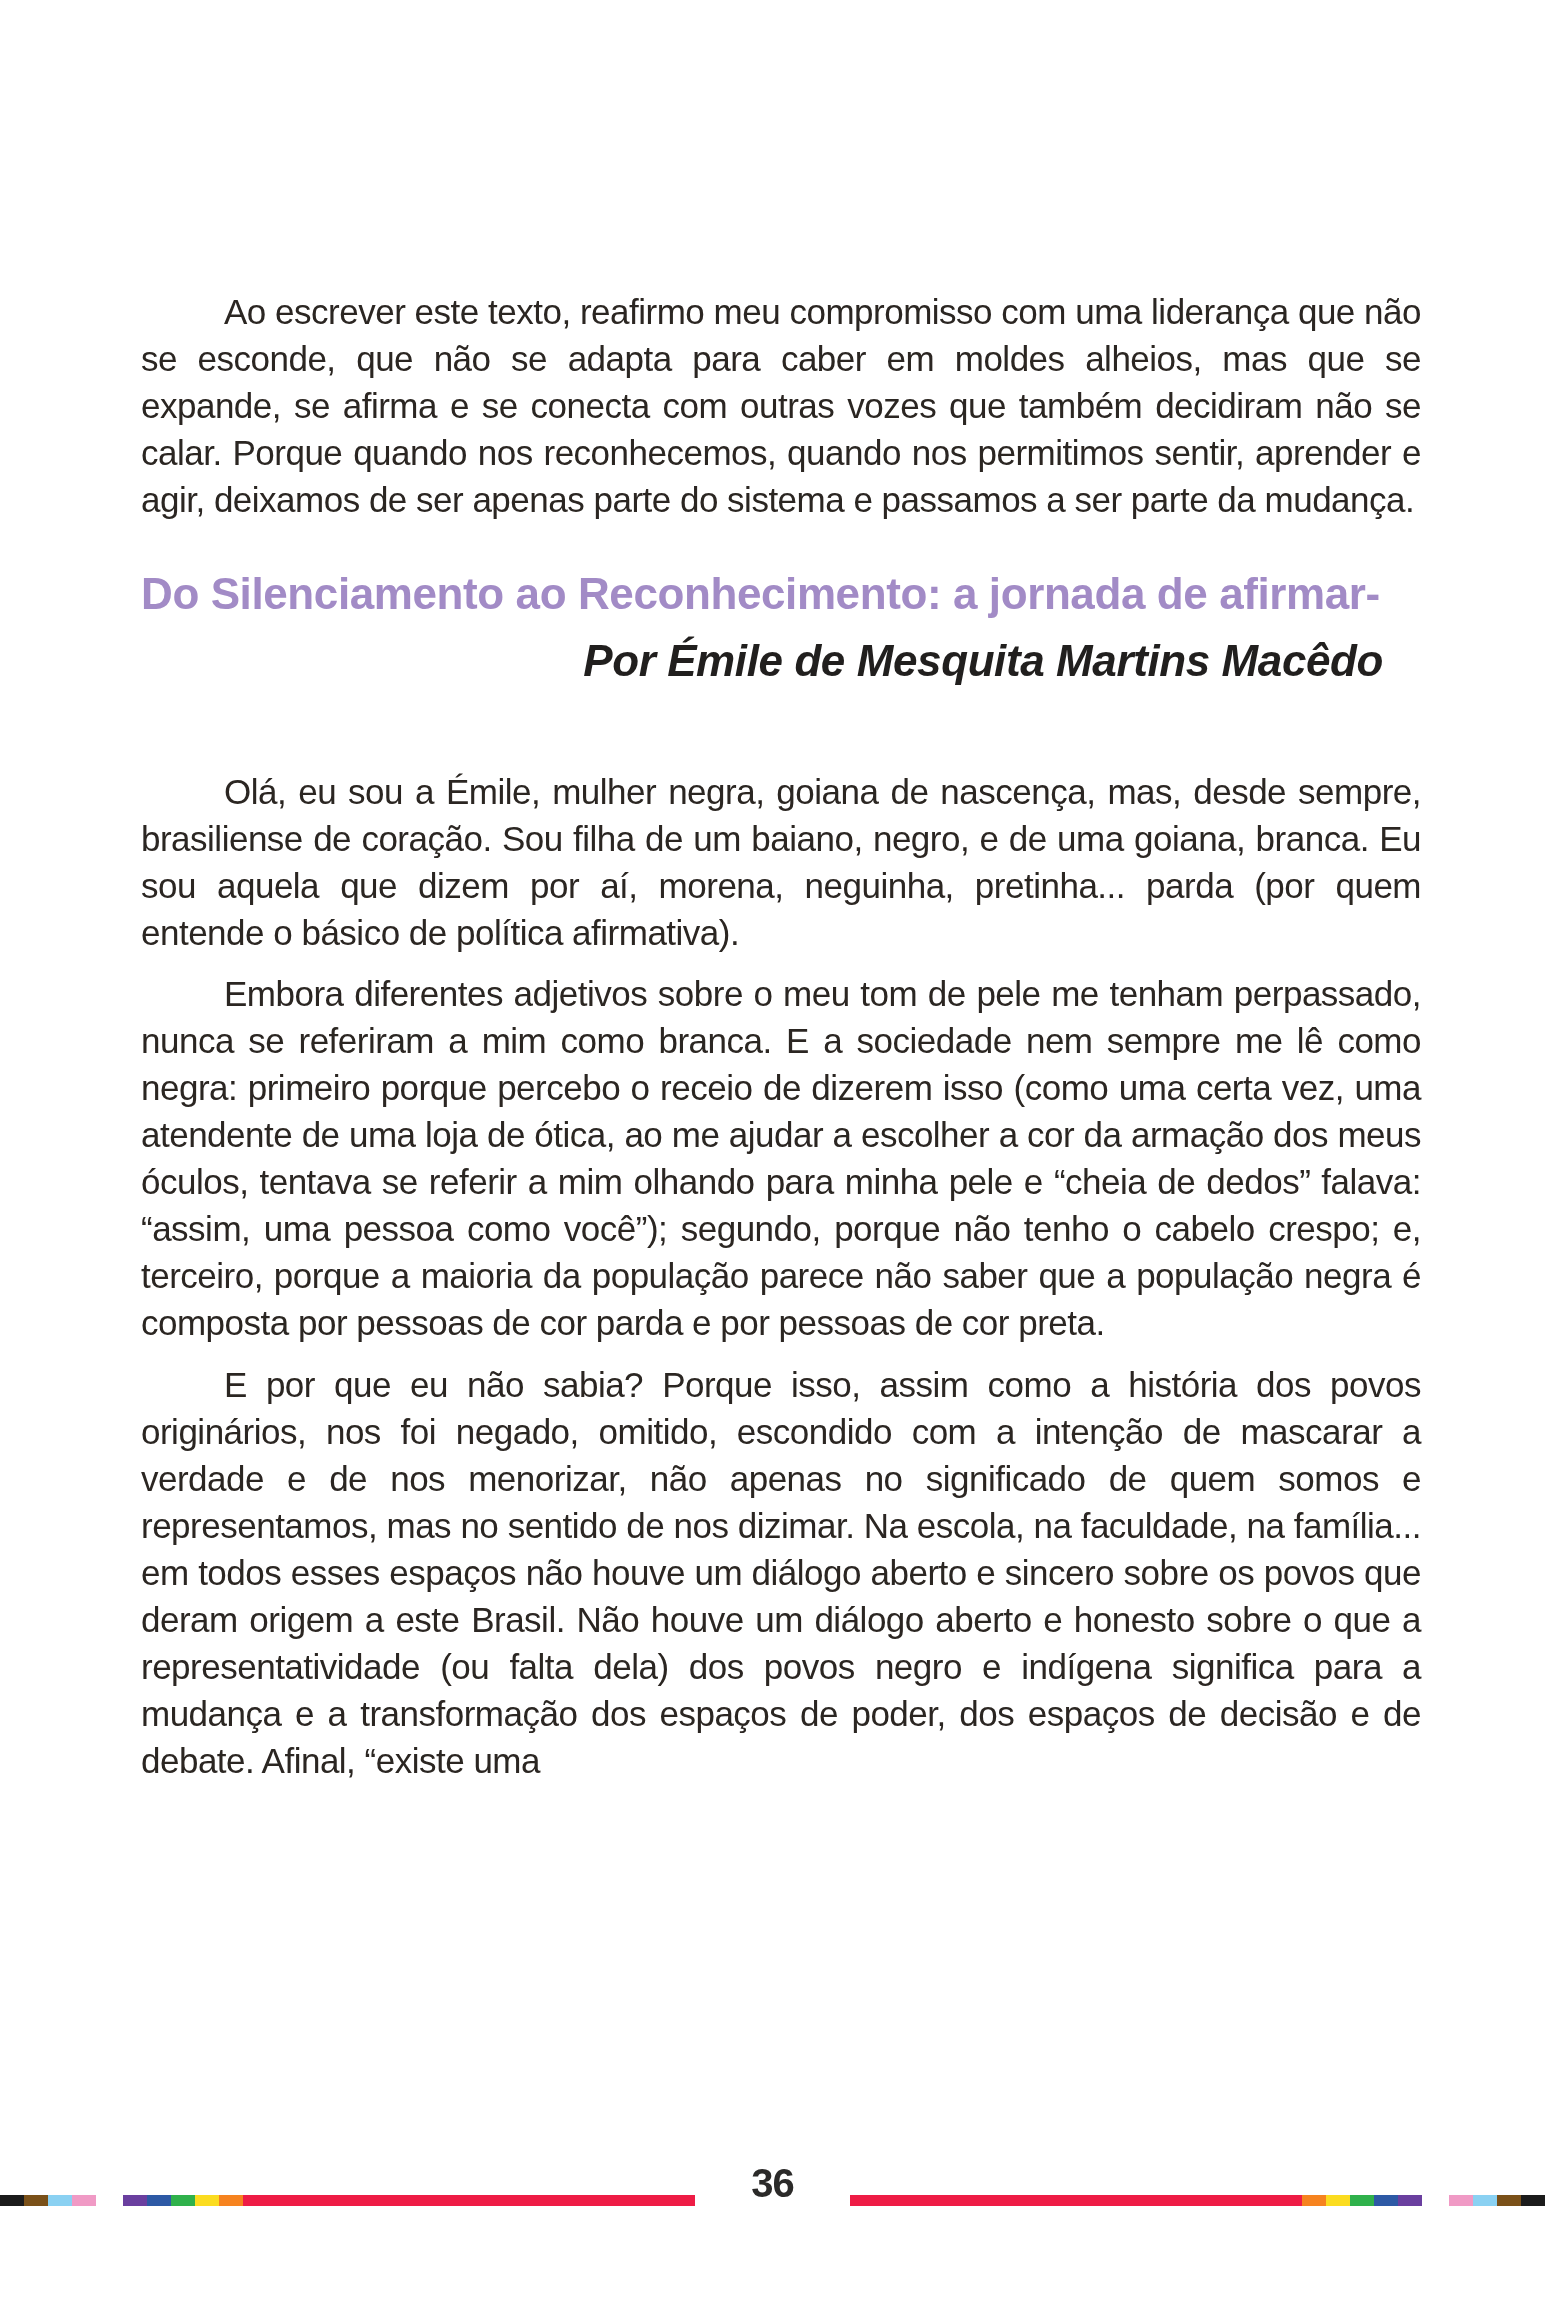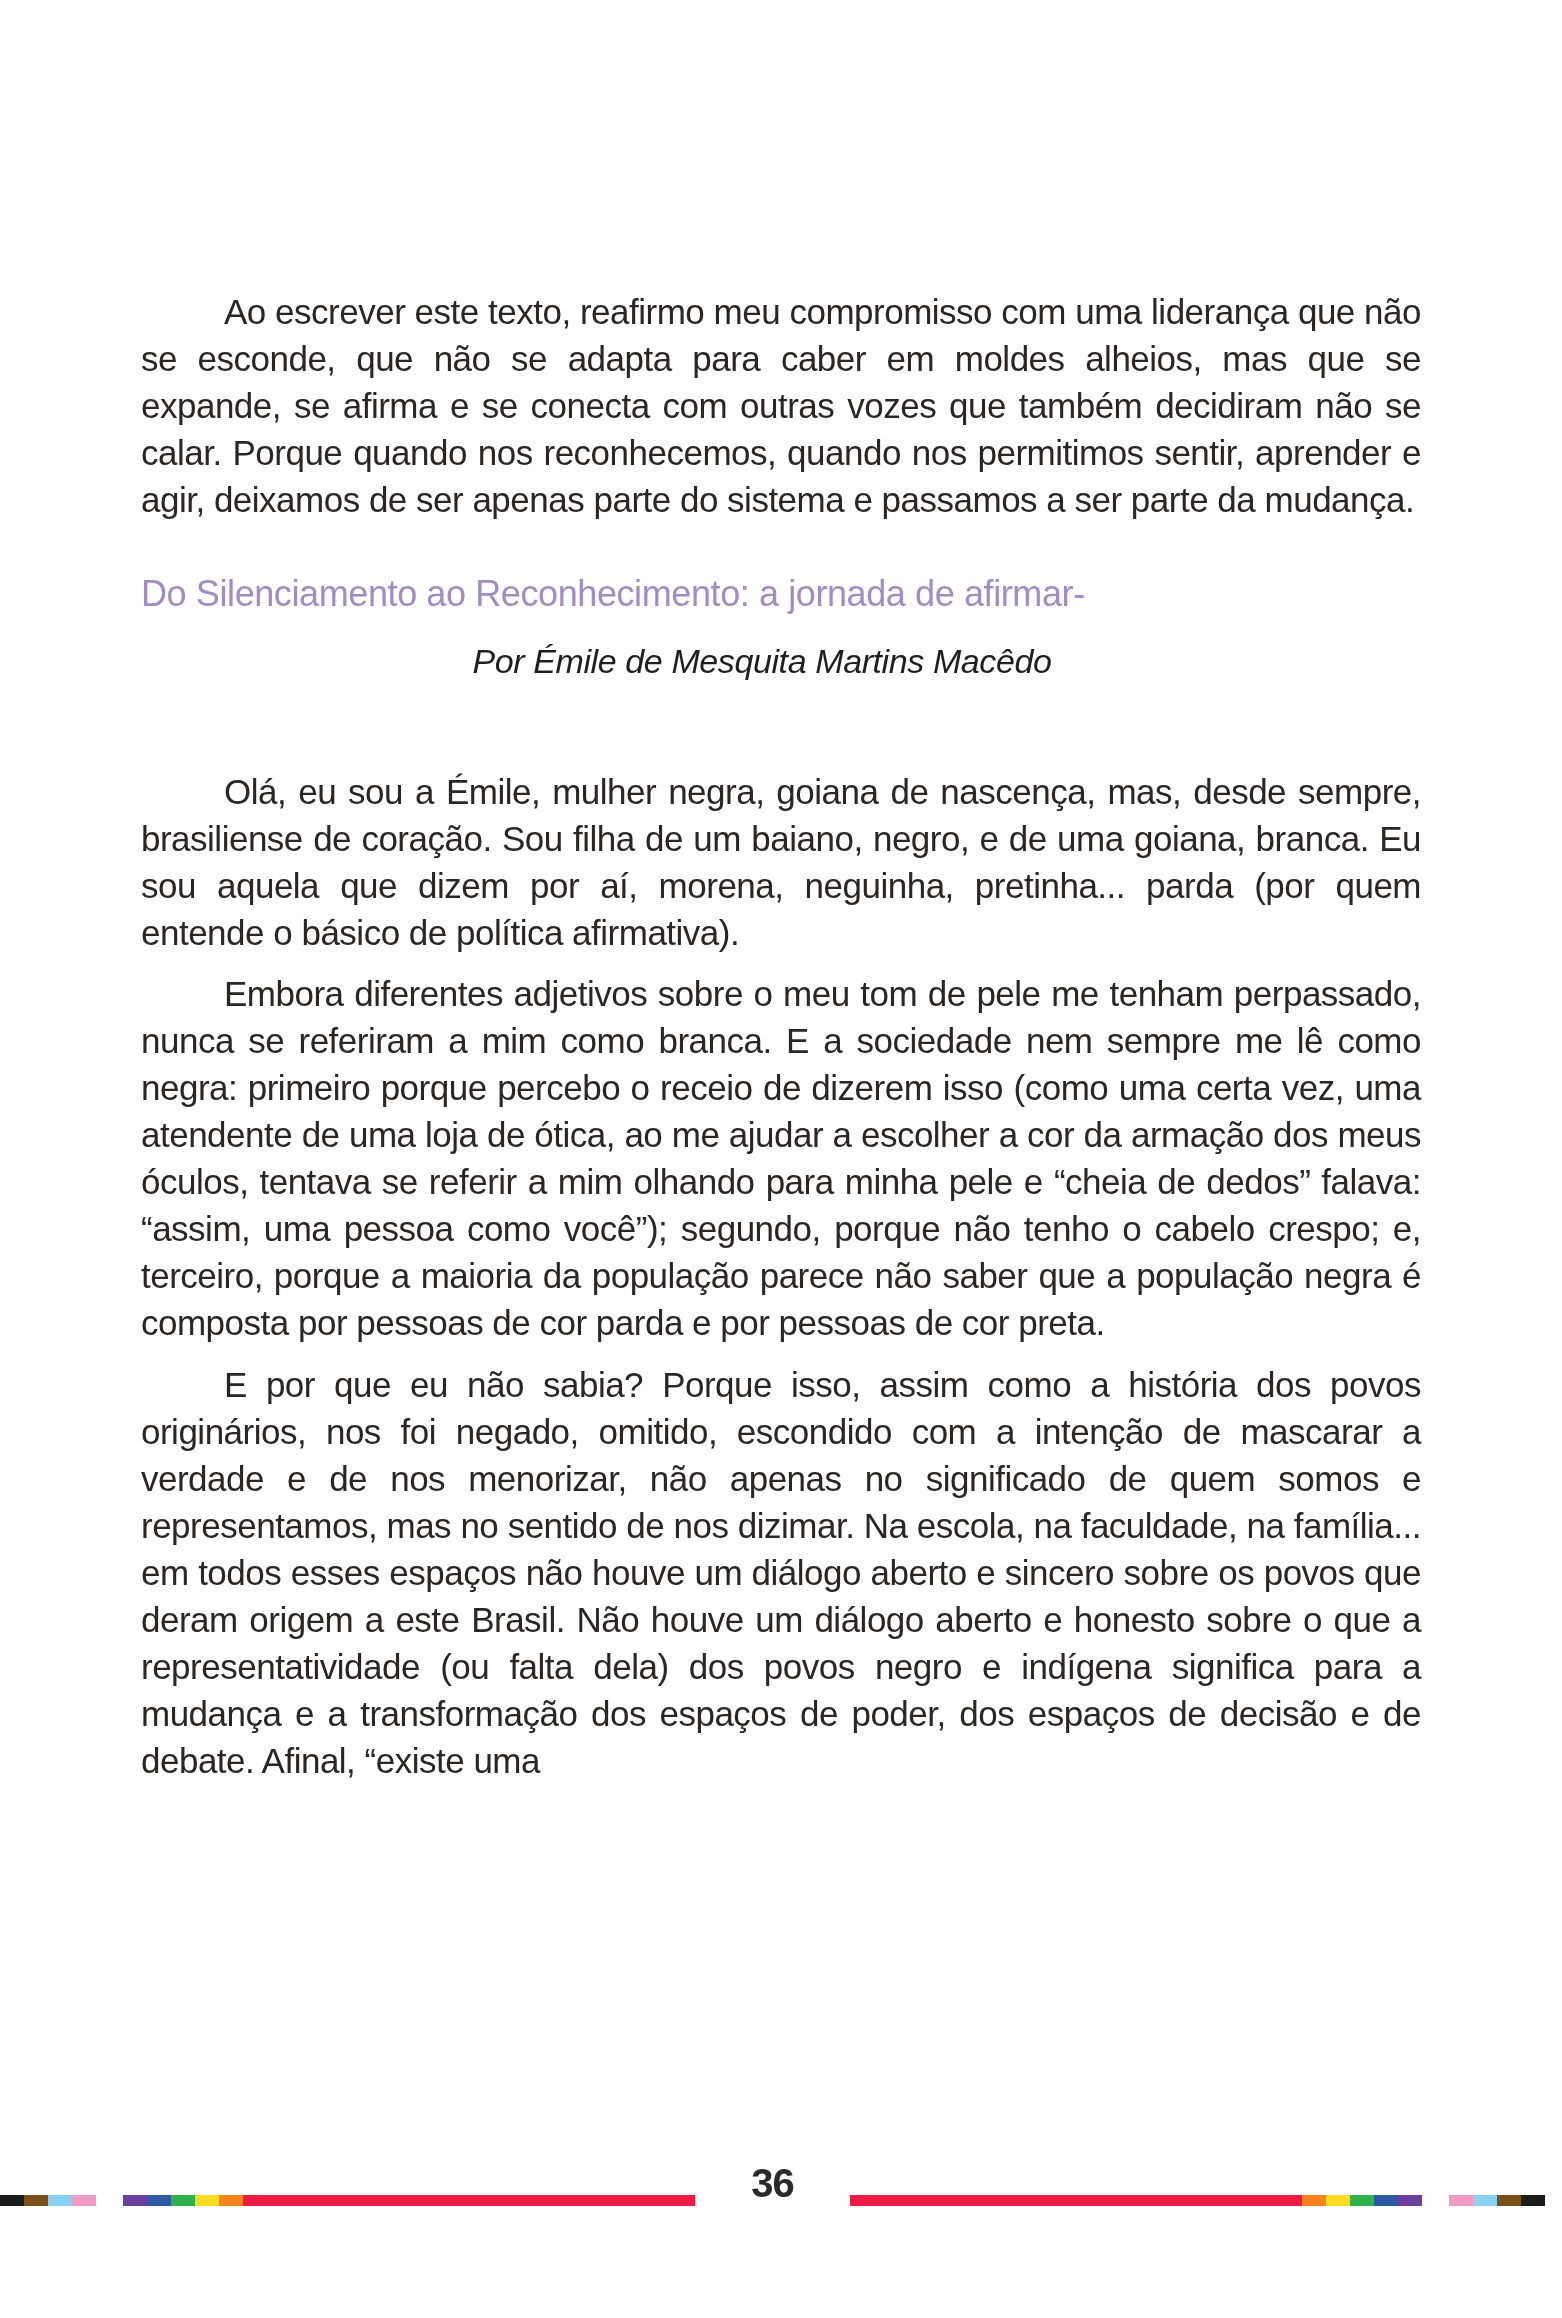--- a/index.html
+++ b/index.html
@@ -26,33 +26,33 @@
   p.body-par {
     font-size: 35px;
     line-height: 47px;
     letter-spacing: -0.5px;
     text-align: justify;
     text-indent: 83px;
     margin: 0 0 14.5px 0;
     color: #2b2622;
   }
   .section-heading {
-    font-size: 36px;
+    font-size: 44px;
     line-height: 73px;
-    font-weight: normal;
+    font-weight: bold;
     letter-spacing: -0.4px;
     margin: 34px 0 6.8px 0;
     color: var(--heading-color, #a28bc6);
   }
   .section-heading span { display: block; }
   .byline {
-    text-align: center;
+    text-align: right;
     font-style: italic;
-    font-weight: normal;
-    font-size: 34px;
+    font-weight: bold;
+    font-size: 44px;
     line-height: 44px;
     letter-spacing: -0.4px;
     padding-right: 38px;
     margin: 8.5px 0 85px 0;
     color: #211f1e;
   }
   .footer {
     position: absolute;
     left: 0;
     right: 0;

